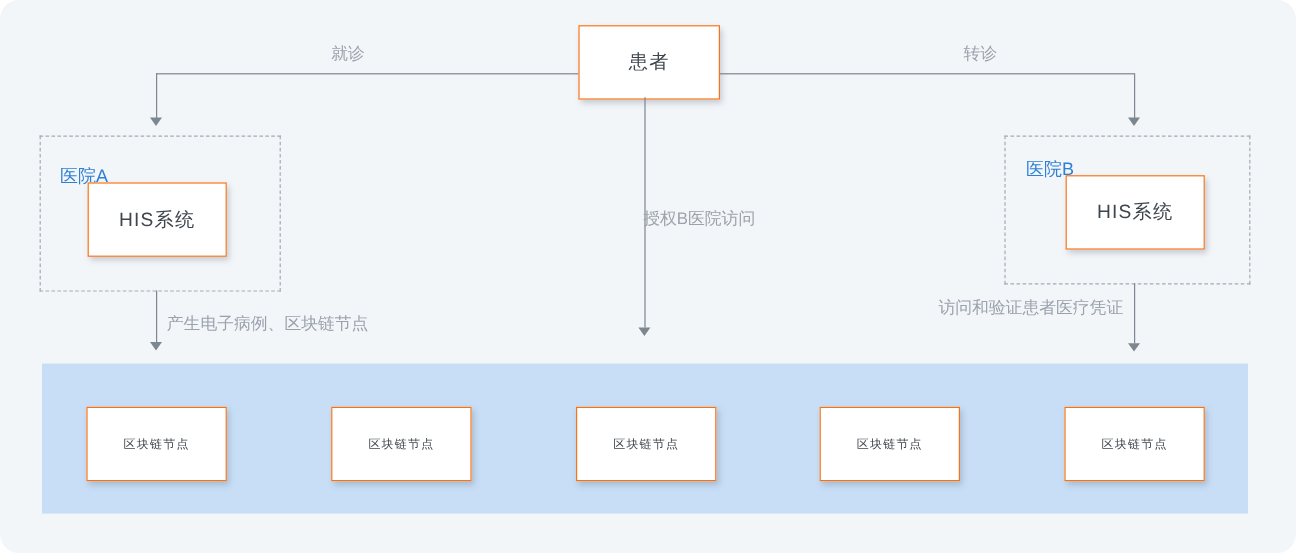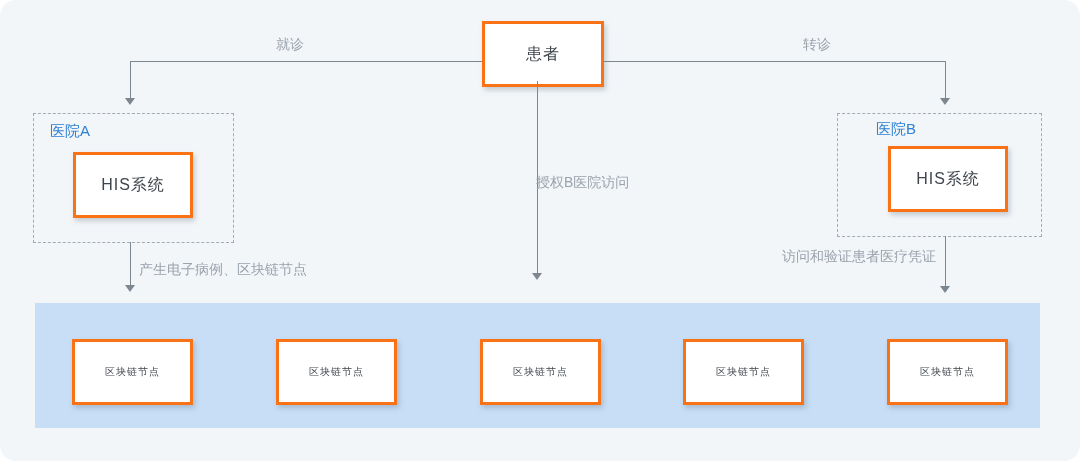--- a/index.html
+++ b/index.html
@@ -9,21 +9,21 @@
     --label:#9aa2ac;
     --canvas:#f3f6f9;
     --boxtext:#3f454c;
   }
   html,body{margin:0;padding:0;}
   .canvas{
     position:relative;width:1080px;height:461px;background:var(--canvas);
     font-family:"Liberation Sans","DejaVu Sans",sans-serif;overflow:hidden;border-radius:16px;
   }
   .box{
-    position:absolute;background:#ffffff;border:3px solid #f97316;
+    position:absolute;background:#ffffff;border:1px solid #f97316;
     box-shadow:2px 3px 5px rgba(110,120,135,0.35);
     display:flex;align-items:center;justify-content:center;
     color:var(--boxtext);font-size:16px;letter-spacing:1px;
   }
   .node-box{font-size:10px;}
   .line{position:absolute;background:var(--line);}
   .h-line{height:1px;}
   .v-line{width:1px;}
   .arrow-down{
     position:absolute;width:0;height:0;
@@ -67,27 +67,27 @@
 
   <div class="box" style="left:482px;top:21px;width:116px;height:60px;">
     <span>患者</span>
   </div>
 
   <div class="line v-line" style="left:537px;top:81px;height:192px;"></div>
   <div class="arrow-down" style="left:532px;top:273px;"></div>
   <div class="edge-label" style="left:536px;top:174px;">授权B医院访问</div>
 
   <div class="dashed" style="left:33px;top:113px;width:199px;height:128px;"></div>
-  <div class="hospital-name" style="left:50px;top:122px;">医院A</div>
+  <div class="hospital-name" style="left:50px;top:138px;">医院A</div>
   <div class="box" style="left:73px;top:152px;width:114px;height:60px;">
     <span>HIS系统</span>
   </div>
 
   <div class="dashed" style="left:837px;top:113px;width:203px;height:122px;"></div>
-  <div class="hospital-name" style="left:855px;top:120px;margin-left:21px;">医院B</div>
+  <div class="hospital-name" style="left:855px;top:132px;">医院B</div>
   <div class="box" style="left:888px;top:146px;width:114px;height:60px;">
     <span>HIS系统</span>
   </div>
 
   <div class="line v-line" style="left:130px;top:242px;height:43px;"></div>
   <div class="arrow-down" style="left:125px;top:285px;"></div>
   <div class="edge-label" style="left:139px;top:261px;">产生电子病例、区块链节点</div>
 
   <div class="line v-line" style="left:945px;top:236px;height:50px;"></div>
   <div class="arrow-down" style="left:940px;top:286px;"></div>

